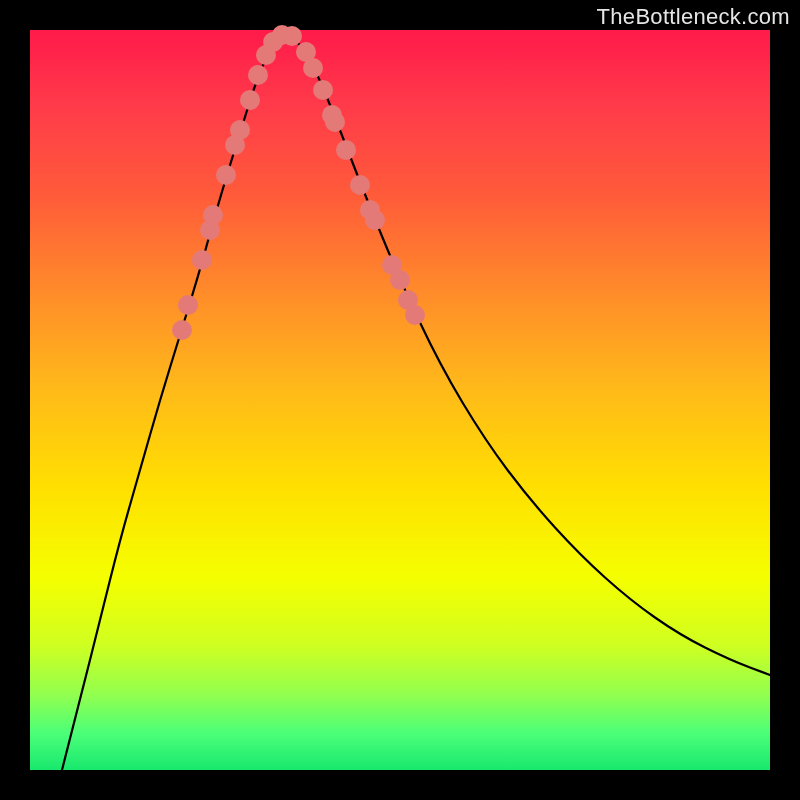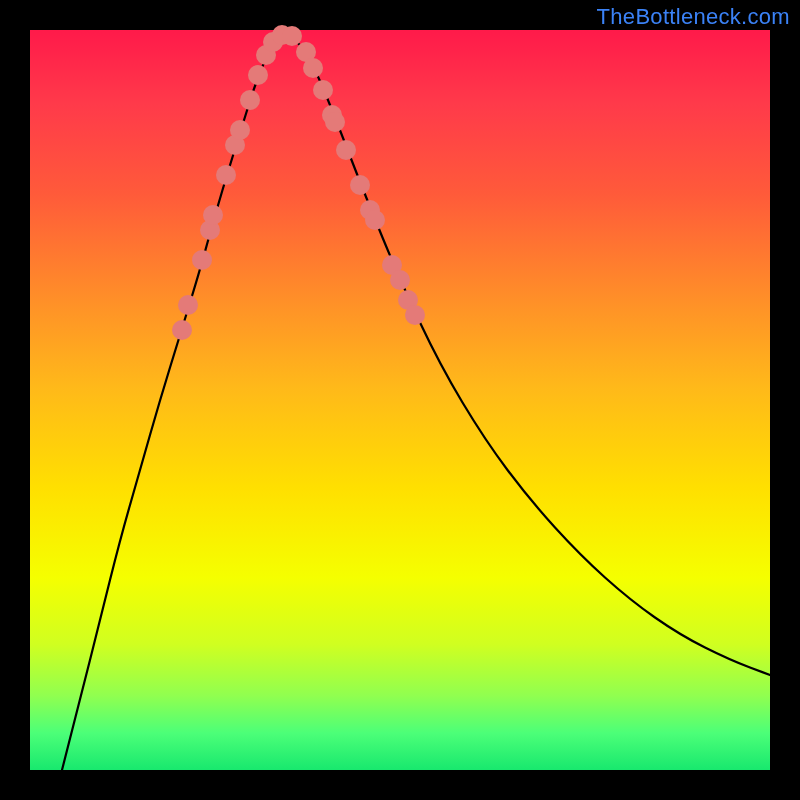--- a/index.html
+++ b/index.html
@@ -29,21 +29,21 @@
       #4cff78 95%,
       #18e86e 100%);
   }
   .watermark {
     position: absolute;
     top: 4px;
     right: 10px;
     font-family: Arial, Helvetica, sans-serif;
     font-size: 22px;
     font-weight: 500;
-    color: #3b82f6;
+    color: #e5e5e5;
     letter-spacing: 0.3px;
     user-select: none;
   }
   svg.curve {
     position: absolute;
     left: 0; top: 0;
     width: 740px;
     height: 740px;
     overflow: visible;
   }

